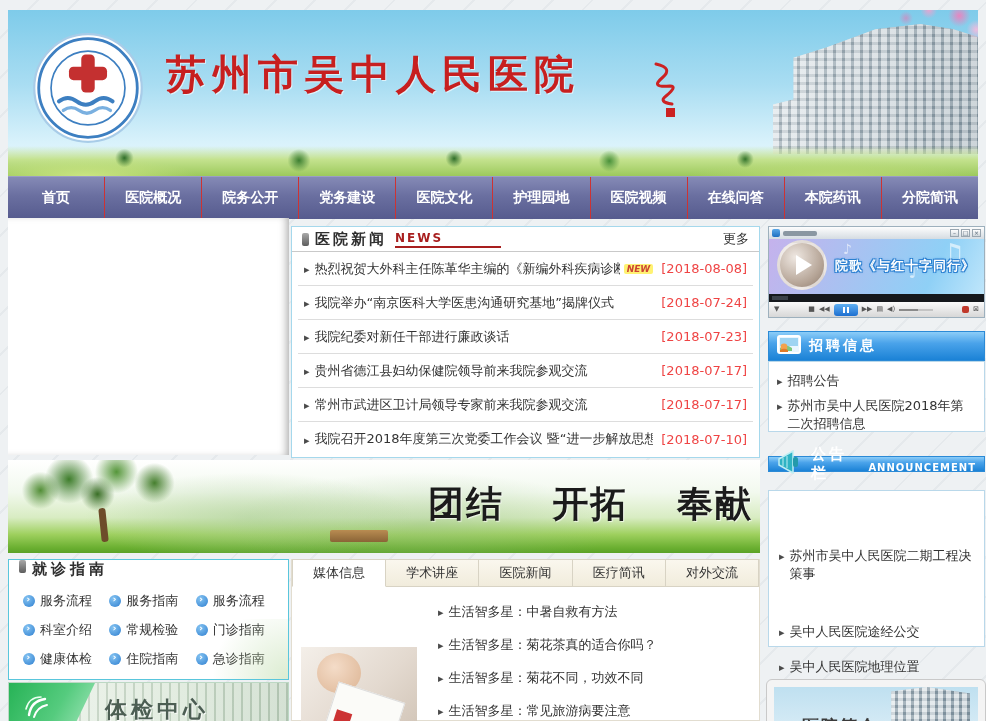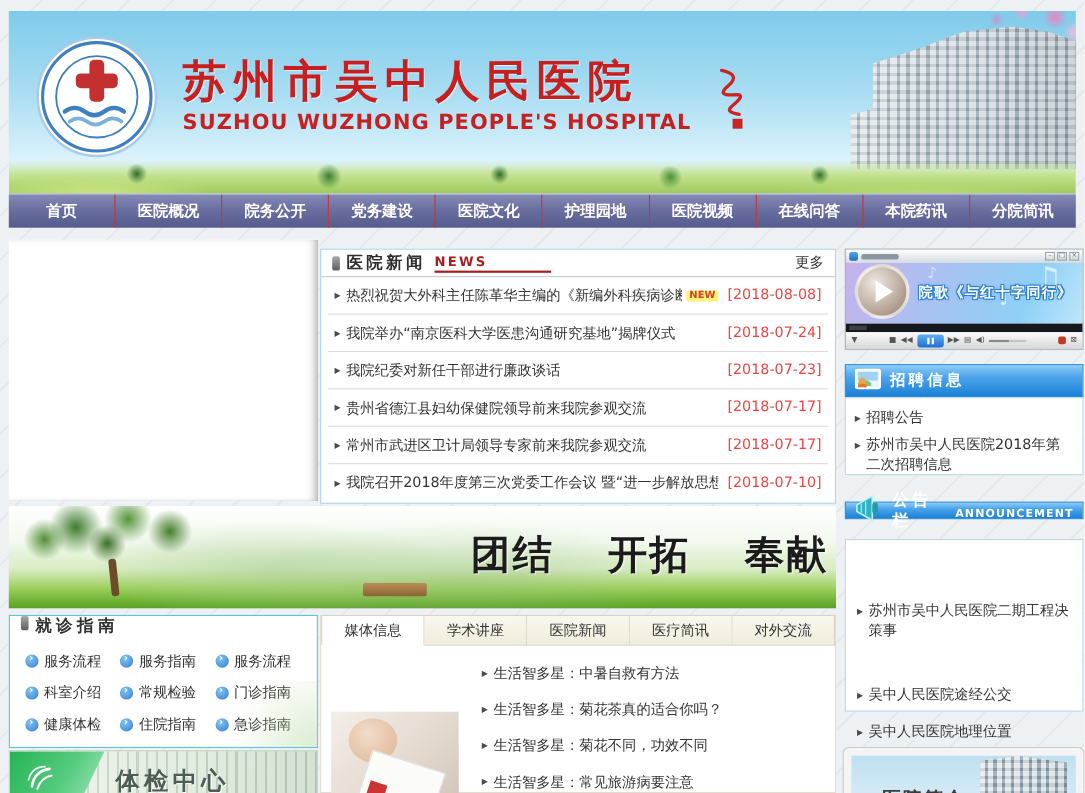--- a/index.html
+++ b/index.html
@@ -42,21 +42,21 @@
   }
   .logo { position:absolute; left:24px; top:22px; width:112px; height:112px; }
   .titles { position:absolute; left:158px; top:42px; width:480px; }
   .title-cn { font-family:"DejaVu Serif","Liberation Serif",serif; font-weight:bold;
     font-size:40px; color:#c71f1f; letter-spacing:6px; line-height:1.1;
     text-shadow:1px 1px 0 rgba(255,255,255,.6); }
   .title-en { font-size:19px; font-weight:bold; color:#c register71f1f; color:#c72020; letter-spacing:1px; margin-top:4px; }
   .signature { position:absolute; left:640px; top:50px; }
 
   
-  .nav { position:absolute; left:8px; top:176px; width:970px; height:31px; display:flex;
+  .nav { position:absolute; left:8px; top:176px; width:970px; height:43px; display:flex;
     background:linear-gradient(to bottom,#858ab6 0%,#6a6fa0 45%,#565b8e 100%);
     border-top:1px solid #9a9ec4; }
   .nav-item { flex:1; display:flex; align-items:center; justify-content:center;
     color:#fff; font-size:14px; font-weight:bold; border-right:1px solid #c33; }
   .nav-item:last-child { border-right:none; }
 
   
   .carousel { position:absolute; left:8px; top:218px; width:281px; height:237px;
     background:#fff; box-shadow:inset -6px 0 8px -4px rgba(0,0,0,.35); }
 
@@ -71,21 +71,21 @@
   .news-sub { font-size:12px; font-weight:bold; color:#a81e1e; margin-left:8px;
     letter-spacing:2px; border-bottom:2px solid #a81e1e; padding:0 58px 1px 0; }
   .news-more { margin-left:auto; font-size:13px; color:#333; }
   .news-list { padding:0 6px; }
   .news-item { display:flex; align-items:center; height:34px; padding:0 6px;
     border-bottom:1px solid #ddd; font-size:13px; }
   .news-item:last-child { border-bottom:none; }
   .tri::before { content:"▸"; color:#4a4a4a; font-size:11px; margin-right:5px; }
   .news-item-title { color:#333; white-space:nowrap; overflow:hidden; }
   .badge-new { background:#fff272; color:#c43; font-size:9px; font-weight:bold;
-    padding:0 3px; margin-left:4px; border-radius:2px; }
+    font-style:italic; padding:0 3px; margin-left:4px; border-radius:2px; }
   .news-date { margin-left:auto; color:#ef4444; font-size:13px; padding-left:8px; white-space:nowrap; }
 
   
   .player { position:absolute; left:768px; top:226px; width:217px; height:92px;
     border:1px solid #9db0bd; background:#e8e8e8; }
   .player-titlebar { height:12px; display:flex; align-items:center; padding:0 3px;
     background:linear-gradient(to bottom,#fdfdfd,#d5dce2); }
   .pt-logo { width:8px; height:8px; background:linear-gradient(#5aa8e8,#1d6fc0); border-radius:2px; }
   .pt-name { width:34px; height:5px; background:#8a97a2; border-radius:2px; margin-left:3px; }
   .pt-btns { margin-left:auto; display:flex; gap:2px; }
@@ -225,21 +225,20 @@
         <circle cx="50" cy="50" r="44" fill="none" stroke="#3d7fc1" stroke-width="2.5"></circle>
         <circle cx="50" cy="50" r="33" fill="#ffffff" stroke="#3d7fc1" stroke-width="1.5"></circle>
         <rect x="44" y="20" width="12" height="34" rx="4" fill="#c43030"></rect>
         <rect x="33" y="31" width="34" height="12" rx="4" fill="#c43030"></rect>
         <path d="M24 62 Q32 56 40 62 T56 62 T72 62" fill="none" stroke="#3d7fc1" stroke-width="3.5" stroke-linecap="round"></path>
         <path d="M28 70 Q35 65 42 70 T56 70 T70 70" fill="none" stroke="#7ab0e0" stroke-width="3" stroke-linecap="round"></path>
       </svg>
     </div>
     <div class="titles">
       <div class="title-cn">苏州市吴中人民医院</div>
-      <div class="title-en">SUZHOU WUZHONG PEOPLE'S HOSPITAL</div>
     </div>
     <div class="signature">
       <svg width="34" height="58" viewBox="0 0 34 58">
         <path d="M8 4 Q26 8 14 18 Q2 28 22 26 Q30 26 18 36 Q10 42 24 44" fill="none" stroke="#c22" stroke-width="3" stroke-linecap="round"></path>
         <rect x="18" y="48" width="9" height="9" fill="#c22"></rect>
       </svg>
     </div>
   </div>
 
   <nav class="nav">

